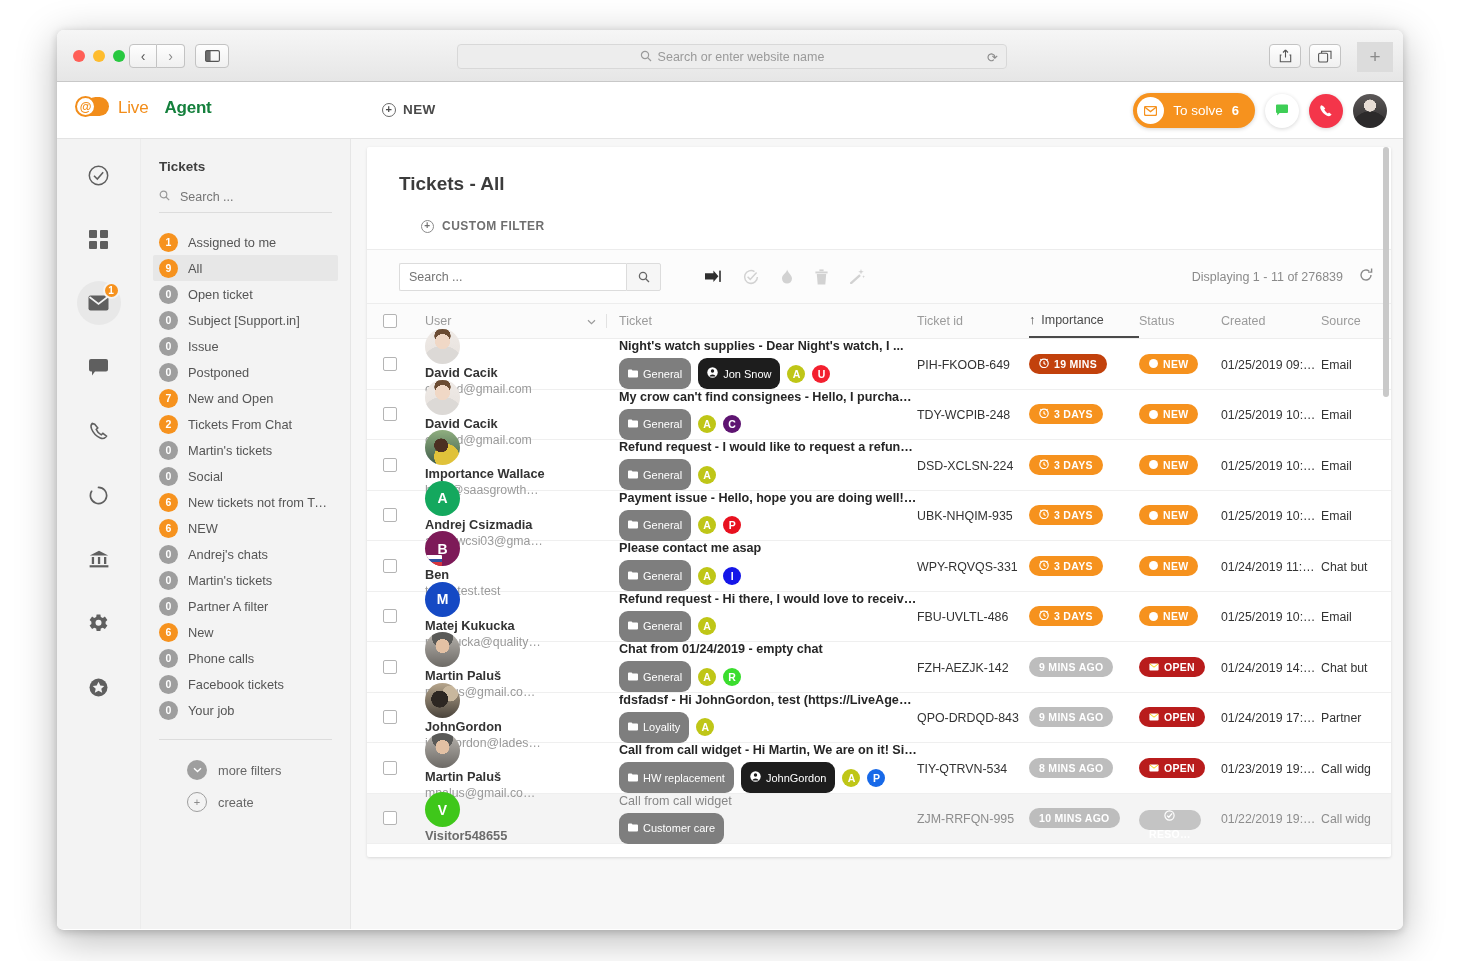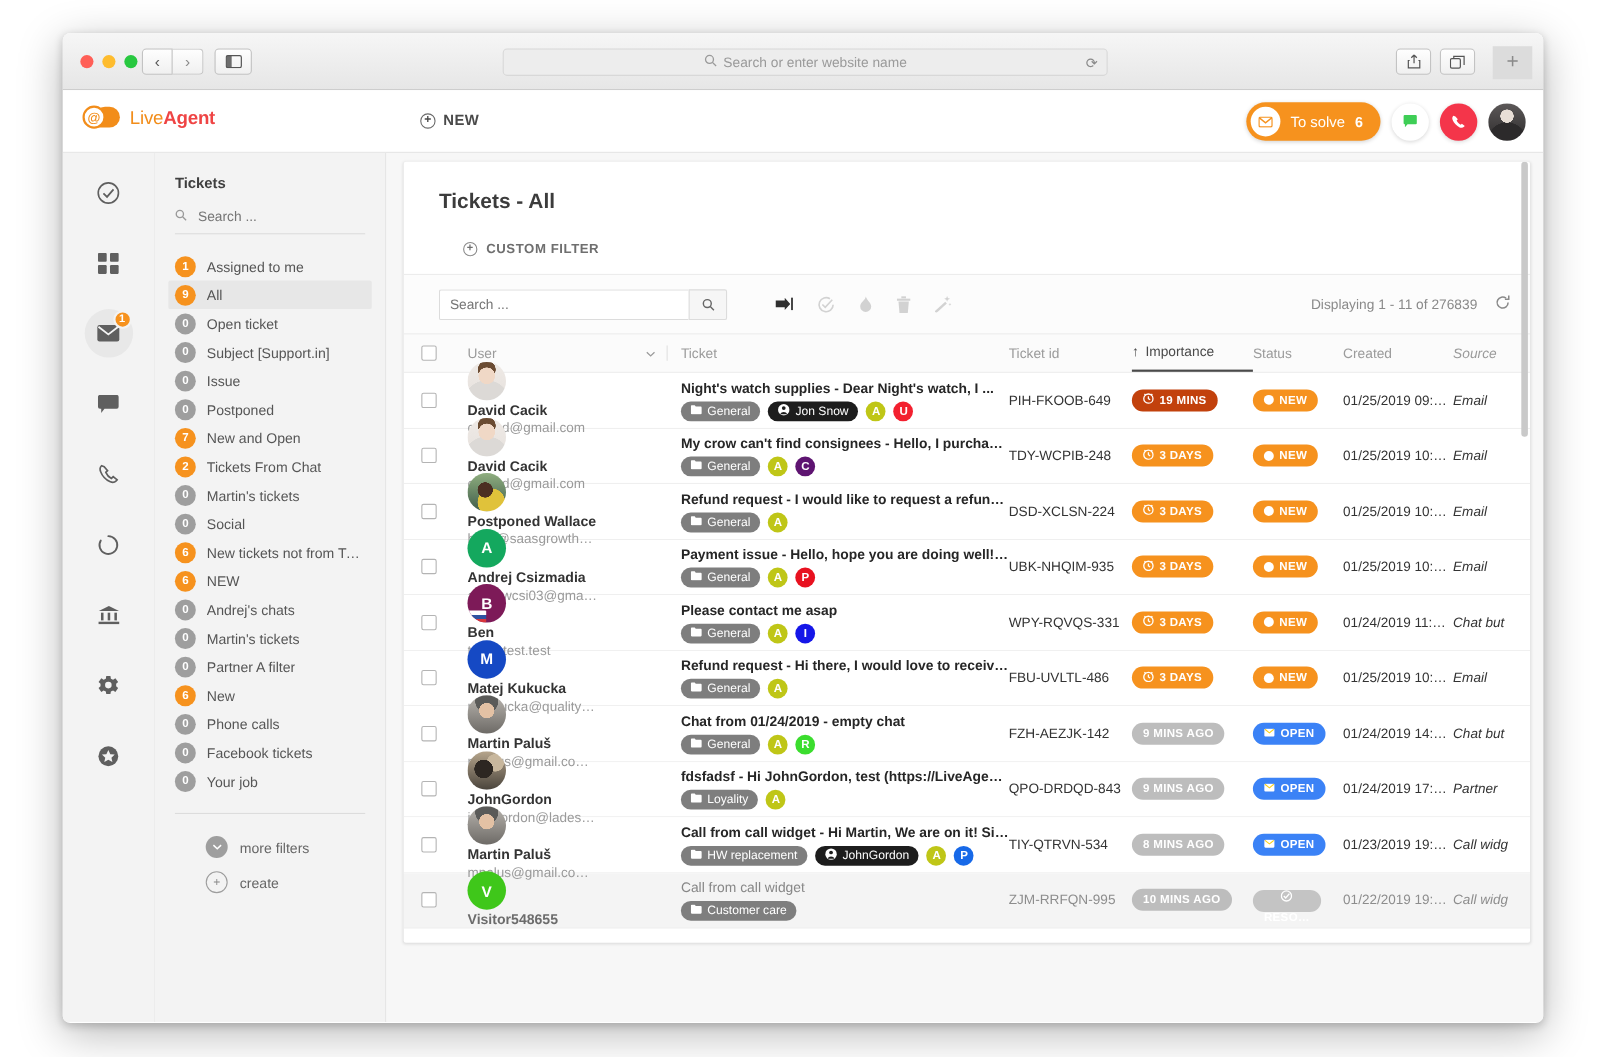--- a/index.html
+++ b/index.html
@@ -93,21 +93,21 @@
     display: flex; align-items: center; justify-content: center;
     background: #fff; z-index: 2;
   }
   .logo-bubble {
     position: absolute; left: 11px; top: 3px;
     width: 23px; height: 19px;
     background: #f28d1a;
     border-radius: 11px 11px 11px 3px;
   }
   .logo-text { font-size: 17px; color: #f28d1a; letter-spacing: -0.2px; }
-  .logo-text b { color: #ef4444; }
+  .logo-text b { color: #15803d; margin-left: 16px; }
 
   .newbtn {
     position: absolute; left: 325px; top: 20px;
     display: flex; align-items: center; gap: 7px;
     color: #4a4a4a; font-size: 13.5px; font-weight: bold; letter-spacing: 0.4px;
   }
   .circ-plus {
     width: 14px; height: 14px; border-radius: 50%;
     border: 1.3px solid #6a6a6a; color: #4a4a4a;
     font-size: 11px; line-height: 11px;
@@ -272,21 +272,21 @@
     color: #9b9b9b; font-size: 12.5px;
   }
   .th { display: flex; align-items: center; }
   .c-check { width: 46px; display: flex; justify-content: center; flex: 0 0 46px; }
   .c-user  { width: 194px; flex: 0 0 194px; padding-left: 12px; justify-content: space-between; padding-right: 10px; border-right: 1px solid #e2e2e2; }
   .c-ticket{ flex: 1 1 auto; padding-left: 12px; min-width: 0; }
   .c-id    { width: 112px; flex: 0 0 112px; }
   .c-imp   { width: 110px; flex: 0 0 110px; }
   .c-status{ width: 82px; flex: 0 0 82px; }
   .c-created{ width: 100px; flex: 0 0 100px; }
-  .c-source{ width: 70px; flex: 0 0 70px; font-style: italic; }
+  .c-source{ width: 70px; flex: 0 0 70px; }
   .th.imp-active {
     color: #4a4a4a; align-self: stretch;
     border-bottom: 2px solid #4a4a4a; gap: 6px;
   }
   .chk {
     width: 14px; height: 14px; border: 1.4px solid #b4b4b4;
     border-radius: 2px; background: #fff;
   }
 
   .tbody { position: relative; }
@@ -338,21 +338,21 @@
   .ucol { min-width: 0; flex: 1 1 auto; }
 
   .tsubject {
     font-size: 12.6px; color: #262626; font-weight: bold;
     white-space: nowrap; overflow: hidden; text-overflow: ellipsis;
     line-height: 17px; margin-bottom: 3px;
   }
   .tsubject.dimtxt { color: #878787; font-weight: normal; }
   .tags { display: flex; align-items: center; gap: 7px; }
   .tag {
-    height: 18px; border-radius: 9px; padding: 0 9px;
+    height: 31px; border-radius: 9px; padding: 0 9px;
     display: flex; align-items: center; gap: 5px;
     font-size: 11px; color: #fff; white-space: nowrap;
   }
   .tag.dept { background: #7e7e7e; }
   .tag.agent { background: #1d1d1d; }
   .tagdot {
     width: 18px; height: 18px; border-radius: 9px;
     display: flex; align-items: center; justify-content: center;
     font-size: 10.5px; font-weight: bold; color: #fff;
   }
@@ -362,21 +362,21 @@
 
   .pill {
     height: 20px; border-radius: 10px; padding: 0 10px;
     display: inline-flex; align-items: center; gap: 5px;
     font-size: 10.5px; font-weight: bold; color: #fff;
     letter-spacing: 0.3px; white-space: nowrap;
   }
   .pill.red { background: #c2410c; }
   .pill.orange { background: #f6921e; }
   .pill.grey { background: #bdbdbd; }
-  .pill.yellow { background: #3b82f6; color: #fff; }
+  .pill.yellow { background: #b91c1c; color: #fff; }
   .pill.greyst { background: #c4c4c4; flex-direction: column; }
   .dotw { width: 9px; height: 9px; border-radius: 50%; background: #fff; }
 
   .tdate { font-size: 12.3px; color: #333; white-space: nowrap; }
   .tdate.dimtxt { color: #8d8d8d; }
   .tsource { font-size: 12.3px; color: #333; white-space: nowrap; overflow: hidden; }
   .tsource.dimtxt { color: #8d8d8d; }
 
   .vscroll {
     position: absolute; right: 2px; top: 0px;
@@ -831,21 +831,21 @@
               <div class="c-created"><span class="tdate">01/25/2019 10:…</span></div>
               <div class="c-source"><span class="tsource">Email</span></div>
             </div>
             <div class="trow">
               <div class="c-check">
                 <span class="chk"></span>
               </div>
               <div class="c-user">
                 <div class="av photo-marsellus" style=""></div>
                 <div class="ucol">
-                  <div class="uname">Postponed Wallace</div>
+                  <div class="uname">Importance Wallace</div>
                   <div class="uemail">hello@saasgrowth…</div>
                 </div>
               </div>
               <div class="c-ticket">
                 <div class="tsubject">Refund request - I would like to request a refund fo...</div>
                 <div class="tags">
                   <span class="tag dept">
                     <span><svg width="10" height="9" viewBox="0 0 10 9">
                         <path d="M0 1.4 A1 1 0 0 1 1 0.4 L3.6 0.4 L4.5 1.6 L9 1.6 A1 1 0 0 1 10 2.6 L10 7.6 A1 1 0 0 1 9 8.6 L1 8.6 A1 1 0 0 1 0 7.6 Z" fill="#fff"></path>
                       </svg></span>

